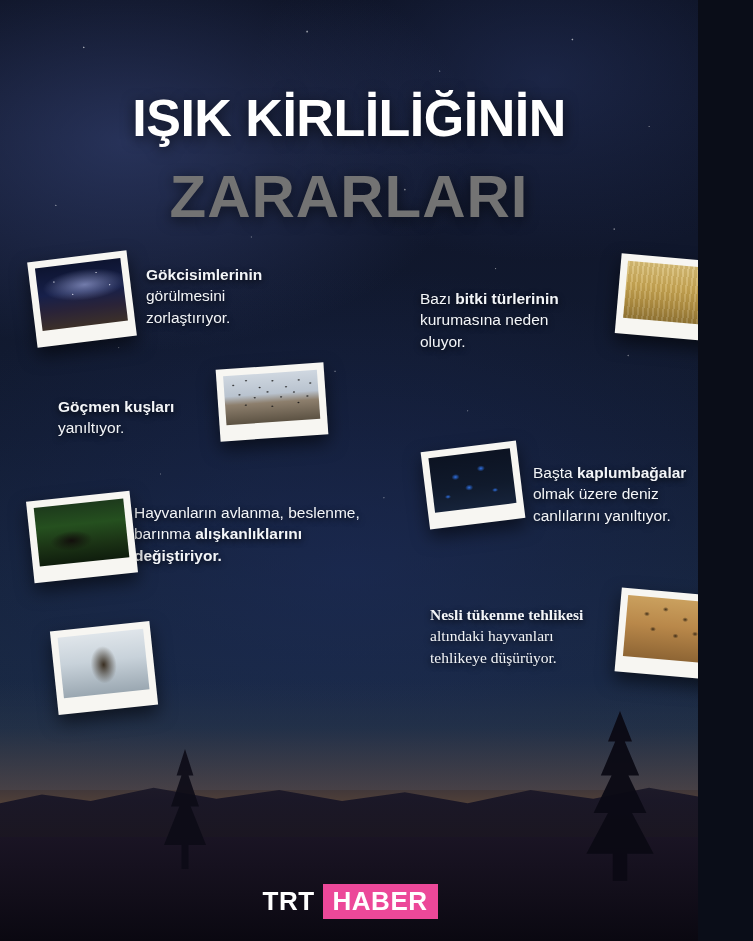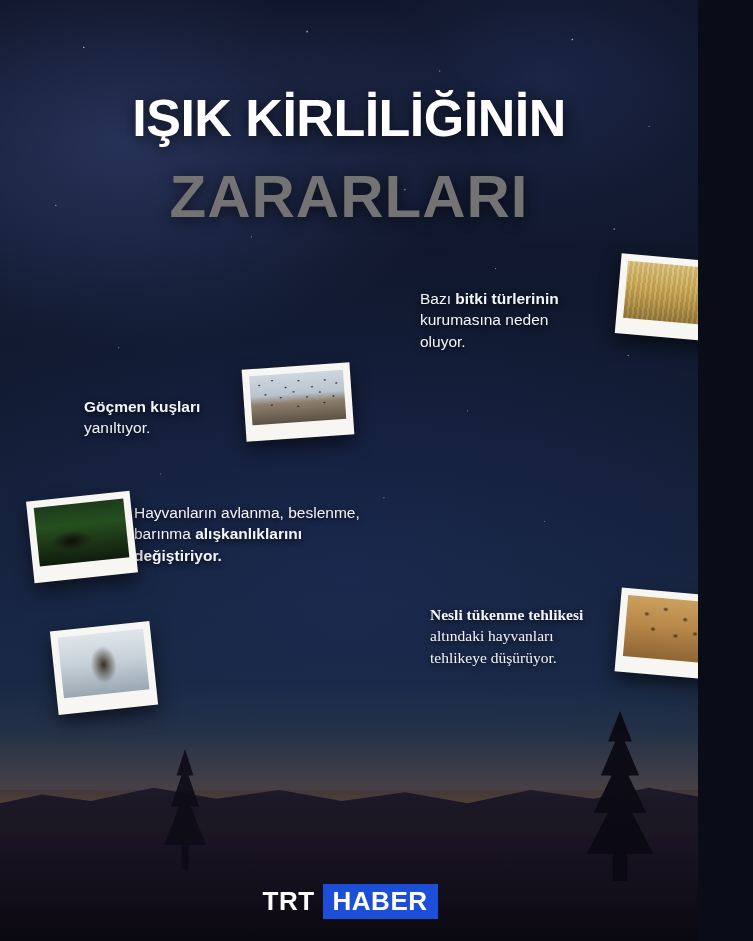--- a/index.html
+++ b/index.html
@@ -223,62 +223,80 @@
     font-size: 26px;
     font-weight: 700;
     letter-spacing: 0.5px;
   }
   .logo-trt {
     color: #ffffff;
     padding: 2px 8px 2px 2px;
   }
   .logo-haber {
     color: #ffffff;
-    background: #1d4ed8;
+    background: #ec4899;
     padding: 2px 10px;
   }
 </style>
 </head>
 <body>
 
 <div class="poster">
 
   <div class="sky"></div>
   <div class="horizon"></div>
   <div class="ridge"></div>
   <div class="ground"></div>
   <div class="tree-left"></div>
   <div class="tree-right"></div>
 
   <div class="title-wrap">
     <div class="title-line1">IŞIK KİRLİLİĞİNİN</div>
     <div class="title-line2">ZARARLARI</div>
   </div>
 
+  <div class="item" style="left:32px; top:252px; width:300px;">
+    <div class="photo" style="width:100px; height:86px; transform:rotate(-7deg); margin-top:4px;">
+      <span class="img img-galaxy"></span>
+    </div>
+    <div class="caption" style="margin-left:14px; margin-top:12px; width:165px;">
+      <b>Gökcisimlerinin</b>
+      <span class="reg">görülmesini zorlaştırıyor.</span>
+    </div>
+  </div>
 
   <div class="item" style="left:420px; top:258px; width:310px;gap:22px;">
     <div class="caption" style="width:175px; margin-top:30px;">
       <span class="reg">Bazı </span><b>bitki türlerinin</b>
       <span class="reg">kurumasına neden oluyor.</span>
     </div>
     <div class="photo" style="width:112px; height:80px; transform:rotate(5deg); margin-left:14px; margin-top:0;">
       <span class="img img-wheat"></span>
     </div>
   </div>
 
-  <div class="item" style="left:84px; top:366px; width:300px;">
+  <div class="item" style="left:58px; top:366px; width:300px;">
     <div class="caption" style="width:150px; margin-top:30px;">
       <b>Göçmen kuşları</b>
       <span class="reg">yanıltıyor.</span>
     </div>
     <div class="photo" style="width:108px; height:72px; transform:rotate(-4deg); margin-left:10px;">
       <span class="img img-birds"></span>
     </div>
   </div>
 
+  <div class="item" style="left:425px; top:440px; width:320px;">
+    <div class="photo" style="width:96px; height:78px; transform:rotate(-7deg); margin-top:6px;">
+      <span class="img img-turtles"></span>
+    </div>
+    <div class="caption" style="margin-left:12px; margin-top:22px; width:196px;">
+      <span class="reg">Başta </span><b>kaplumbağalar</b>
+      <span class="reg">olmak üzere deniz canlılarını yanıltıyor.</span>
+    </div>
+  </div>
 
   <div class="item" style="left:30px; top:492px; width:390px;">
     <div class="photo" style="width:104px; height:82px; transform:rotate(-6deg); margin-top:4px;">
       <span class="img img-bear"></span>
     </div>
     <div class="caption" style="margin-top:10px; width:230px;">
       <span class="reg">Hayvanların avlanma, beslenme, barınma </span><b>alışkanlıklarını değiştiriyor.</b>
     </div>
   </div>
 

